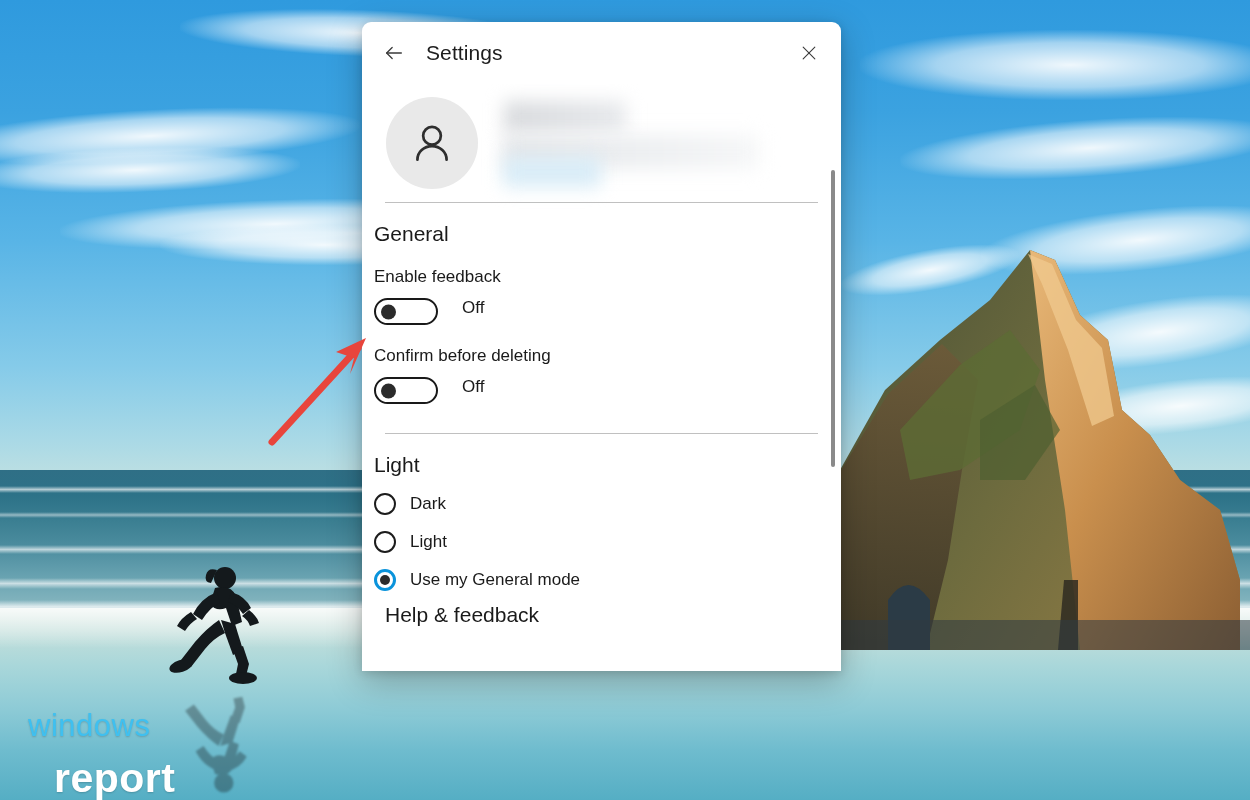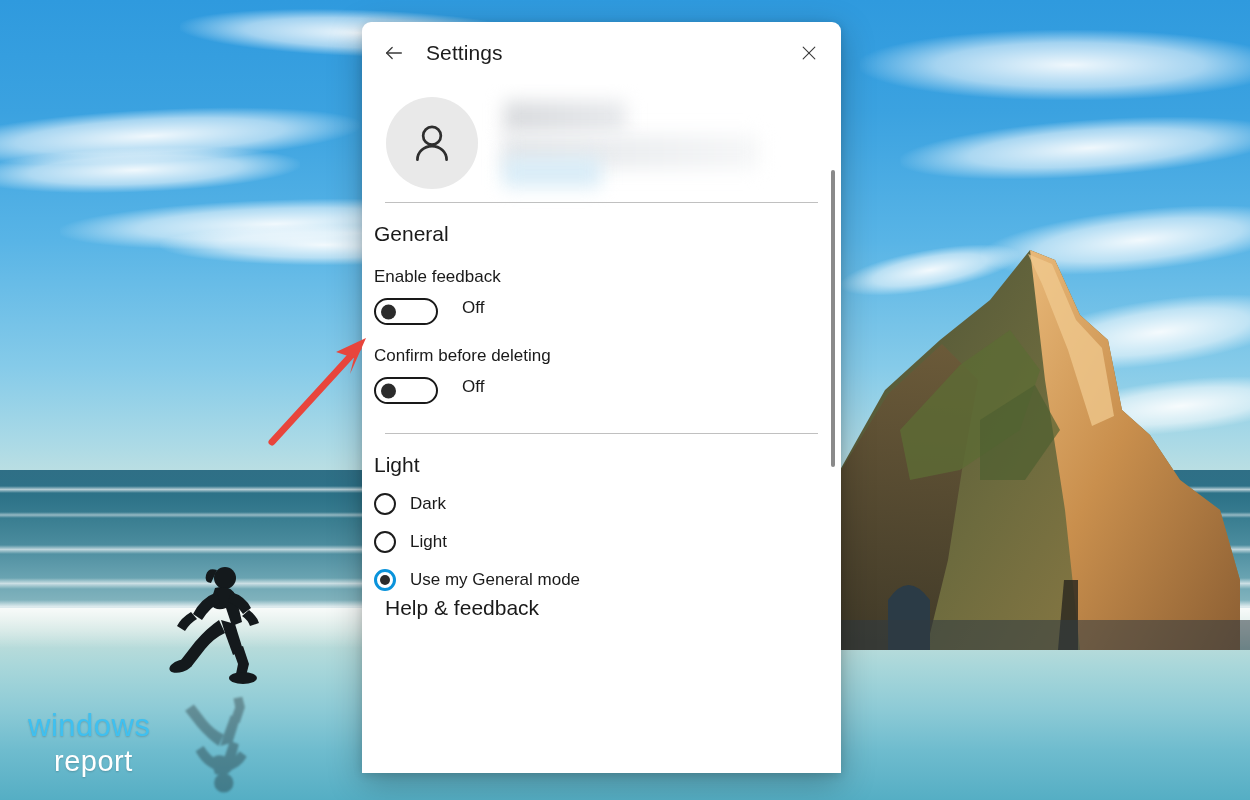--- a/index.html
+++ b/index.html
@@ -65,30 +65,30 @@
   #watermark {
     position: absolute; left: 28px; top: 710px;
     line-height: 1; user-select: none;
   }
   #wm-line1 {
     font-size: 31px; font-weight: 400; color: #3fc0f0;
     letter-spacing: .5px;
     text-shadow: 0 1px 2px rgba(0,0,0,.18);
   }
   #wm-line2 {
-    font-size: 29px; font-weight: 400; color: #ffffff;
-    letter-spacing: .5px; margin-top: 6px; margin-left: 26px;
+    font-size: 41px; font-weight: 700; color: #ffffff;
+    letter-spacing: .5px; margin-top: 17px; margin-left: 26px;
     text-shadow: 0 1px 2px rgba(0,0,0,.18);
   }
 
   
   #settings-window {
     position: absolute;
     left: 362px; top: 22px;
-    width: 479px; height: 751px;
+    width: 479px; height: 649px;
     background: #ffffff;
     border-radius: 9px 9px 0 0;
     box-shadow: 0 10px 34px rgba(0,0,0,.26), 0 2px 10px rgba(0,0,0,.14);
     overflow: hidden;
   }
 
   #titlebar {
     position: relative;
     height: 62px;
     display: flex; align-items: center;
@@ -189,21 +189,21 @@
   }
   .radio.checked { border-color: #0a93db; border-width: 3px; }
   .radio.checked::after {
     content: ""; position: absolute;
     left: 50%; top: 50%; transform: translate(-50%,-50%);
     width: 10px; height: 10px; border-radius: 50%;
     background: #2b2b2b;
   }
   .radio-label { font-size: 17px; color: #1a1a1a; margin-left: 14px; }
 
-  #help-section { padding: 0 23px; margin-top: 5px; }
+  #help-section { padding: 0 23px; margin-top: 12px; }
   #help-title { font-size: 21px; color: #1a1a1a; font-weight: 400; }
 
   
   #scrollbar-track {
     position: absolute; right: 5px; top: 84px;
     width: 6px; height: 600px;
   }
   #scrollbar-thumb {
     position: absolute; left: 1px; top: 2px;
     width: 4px; height: 297px;

